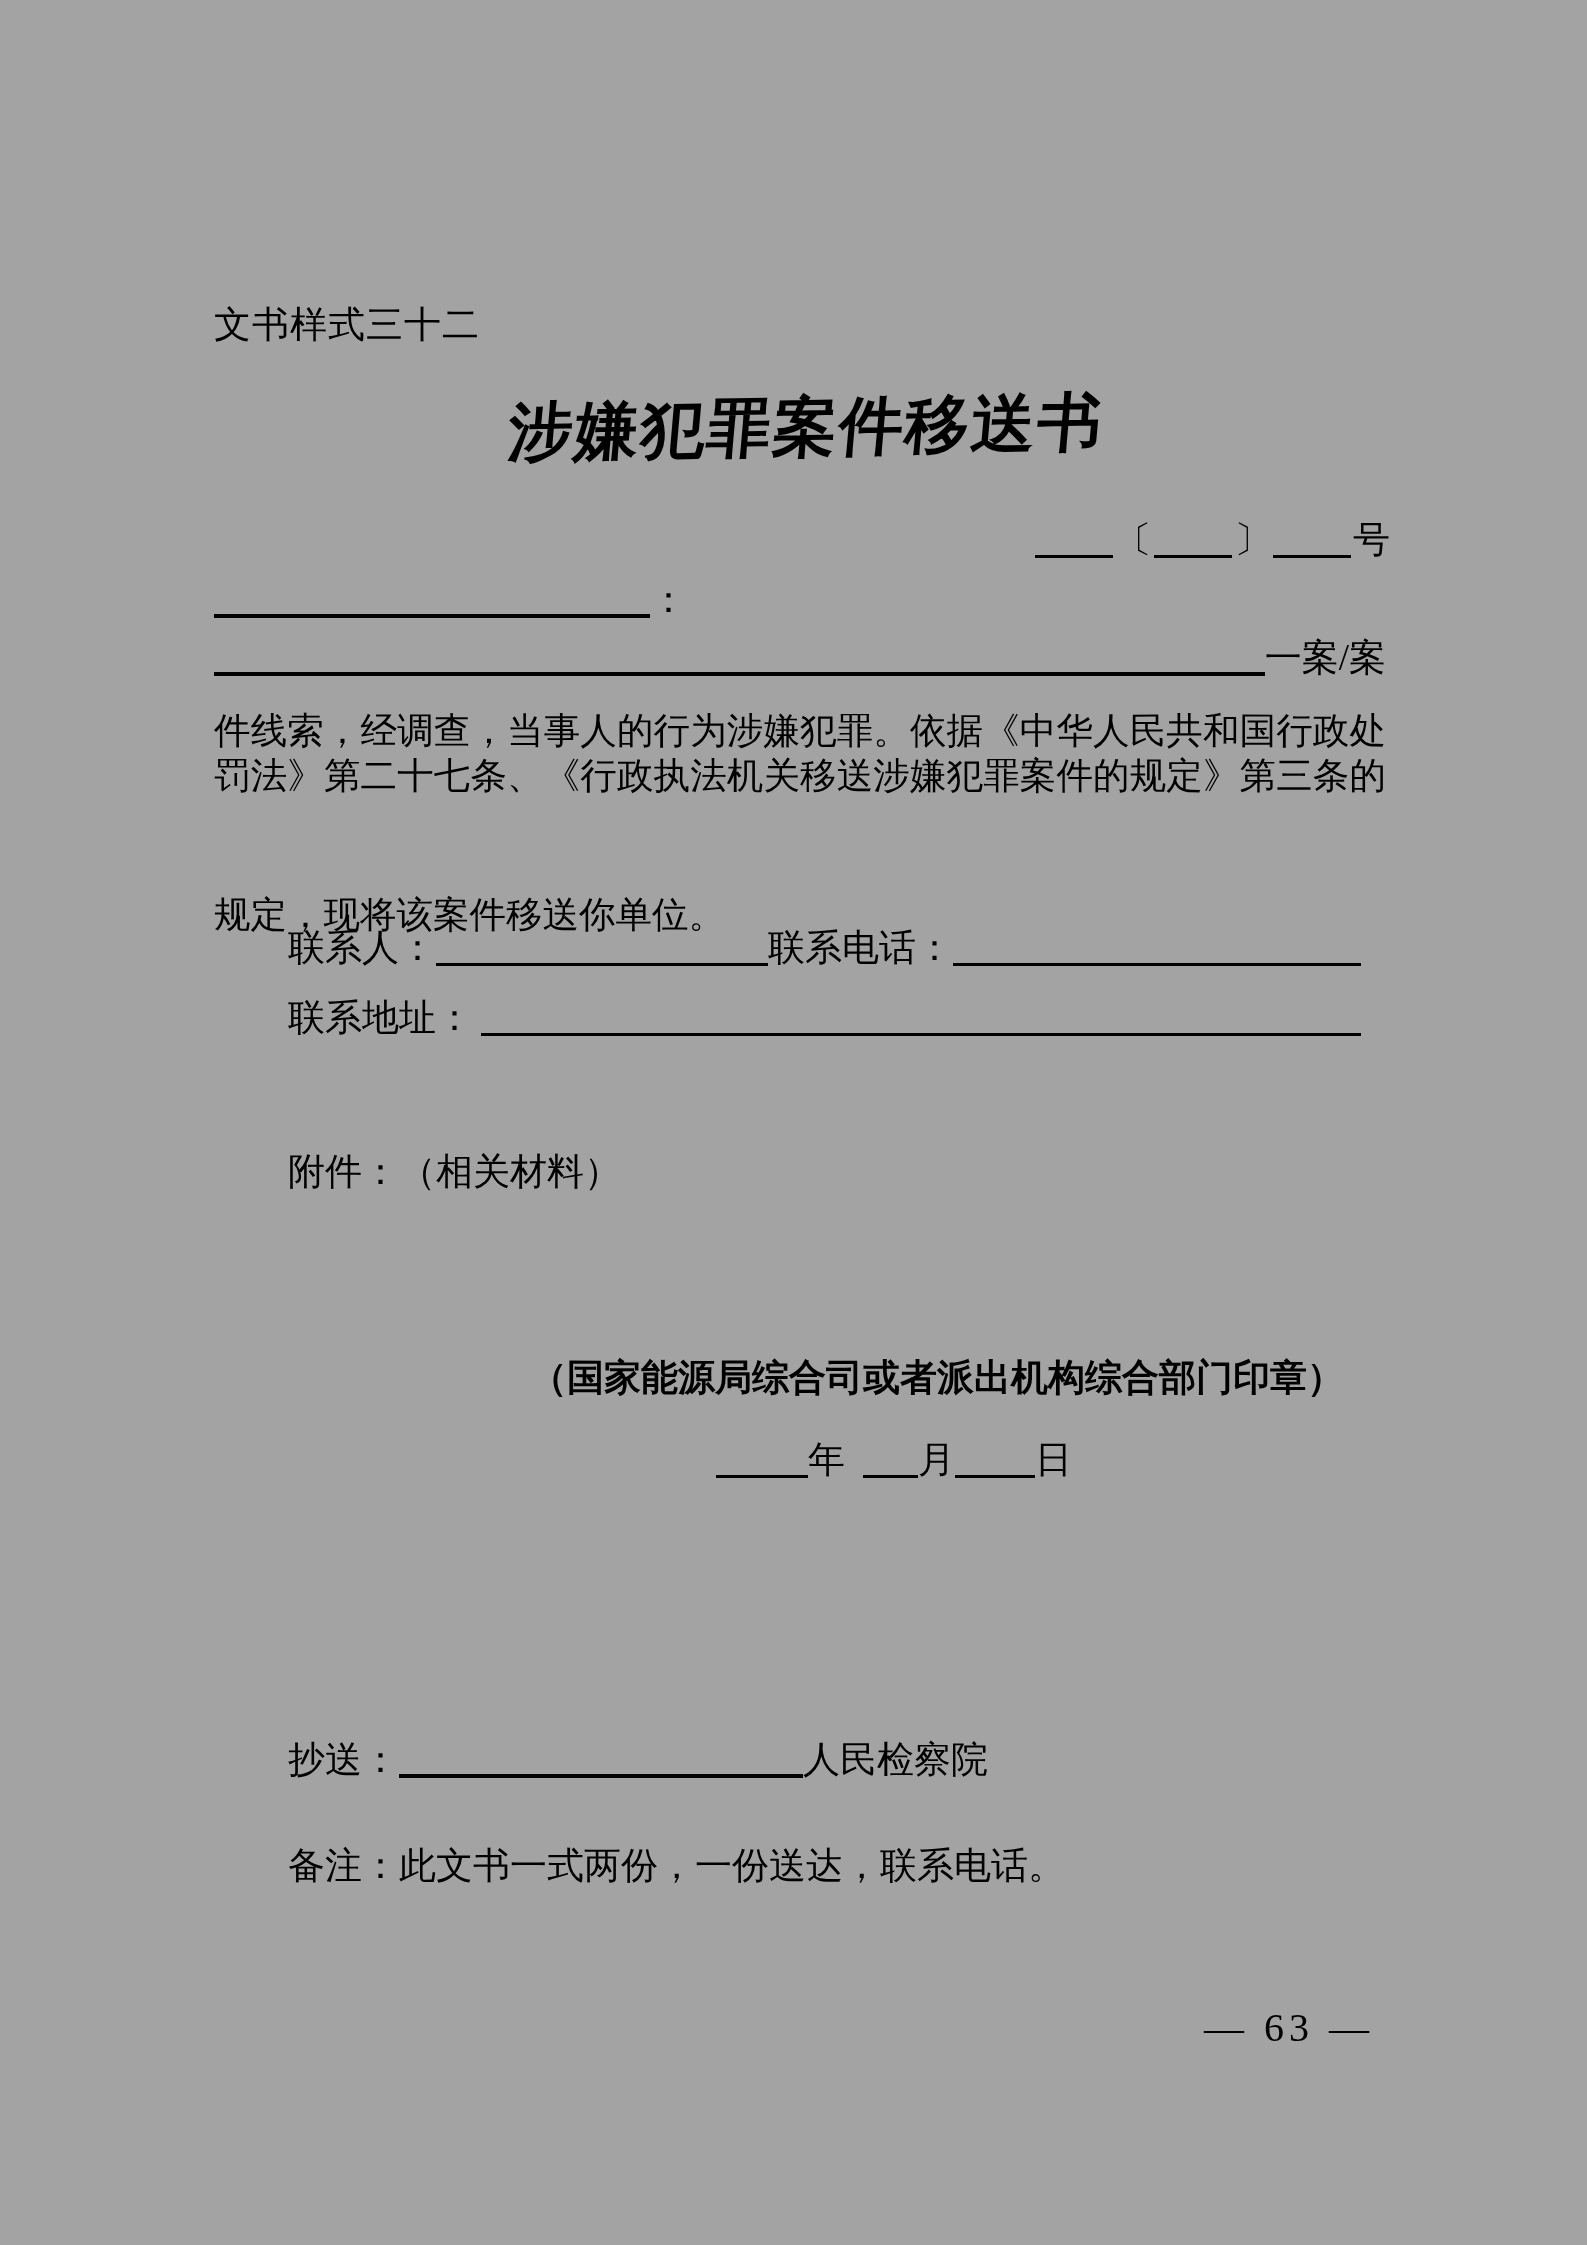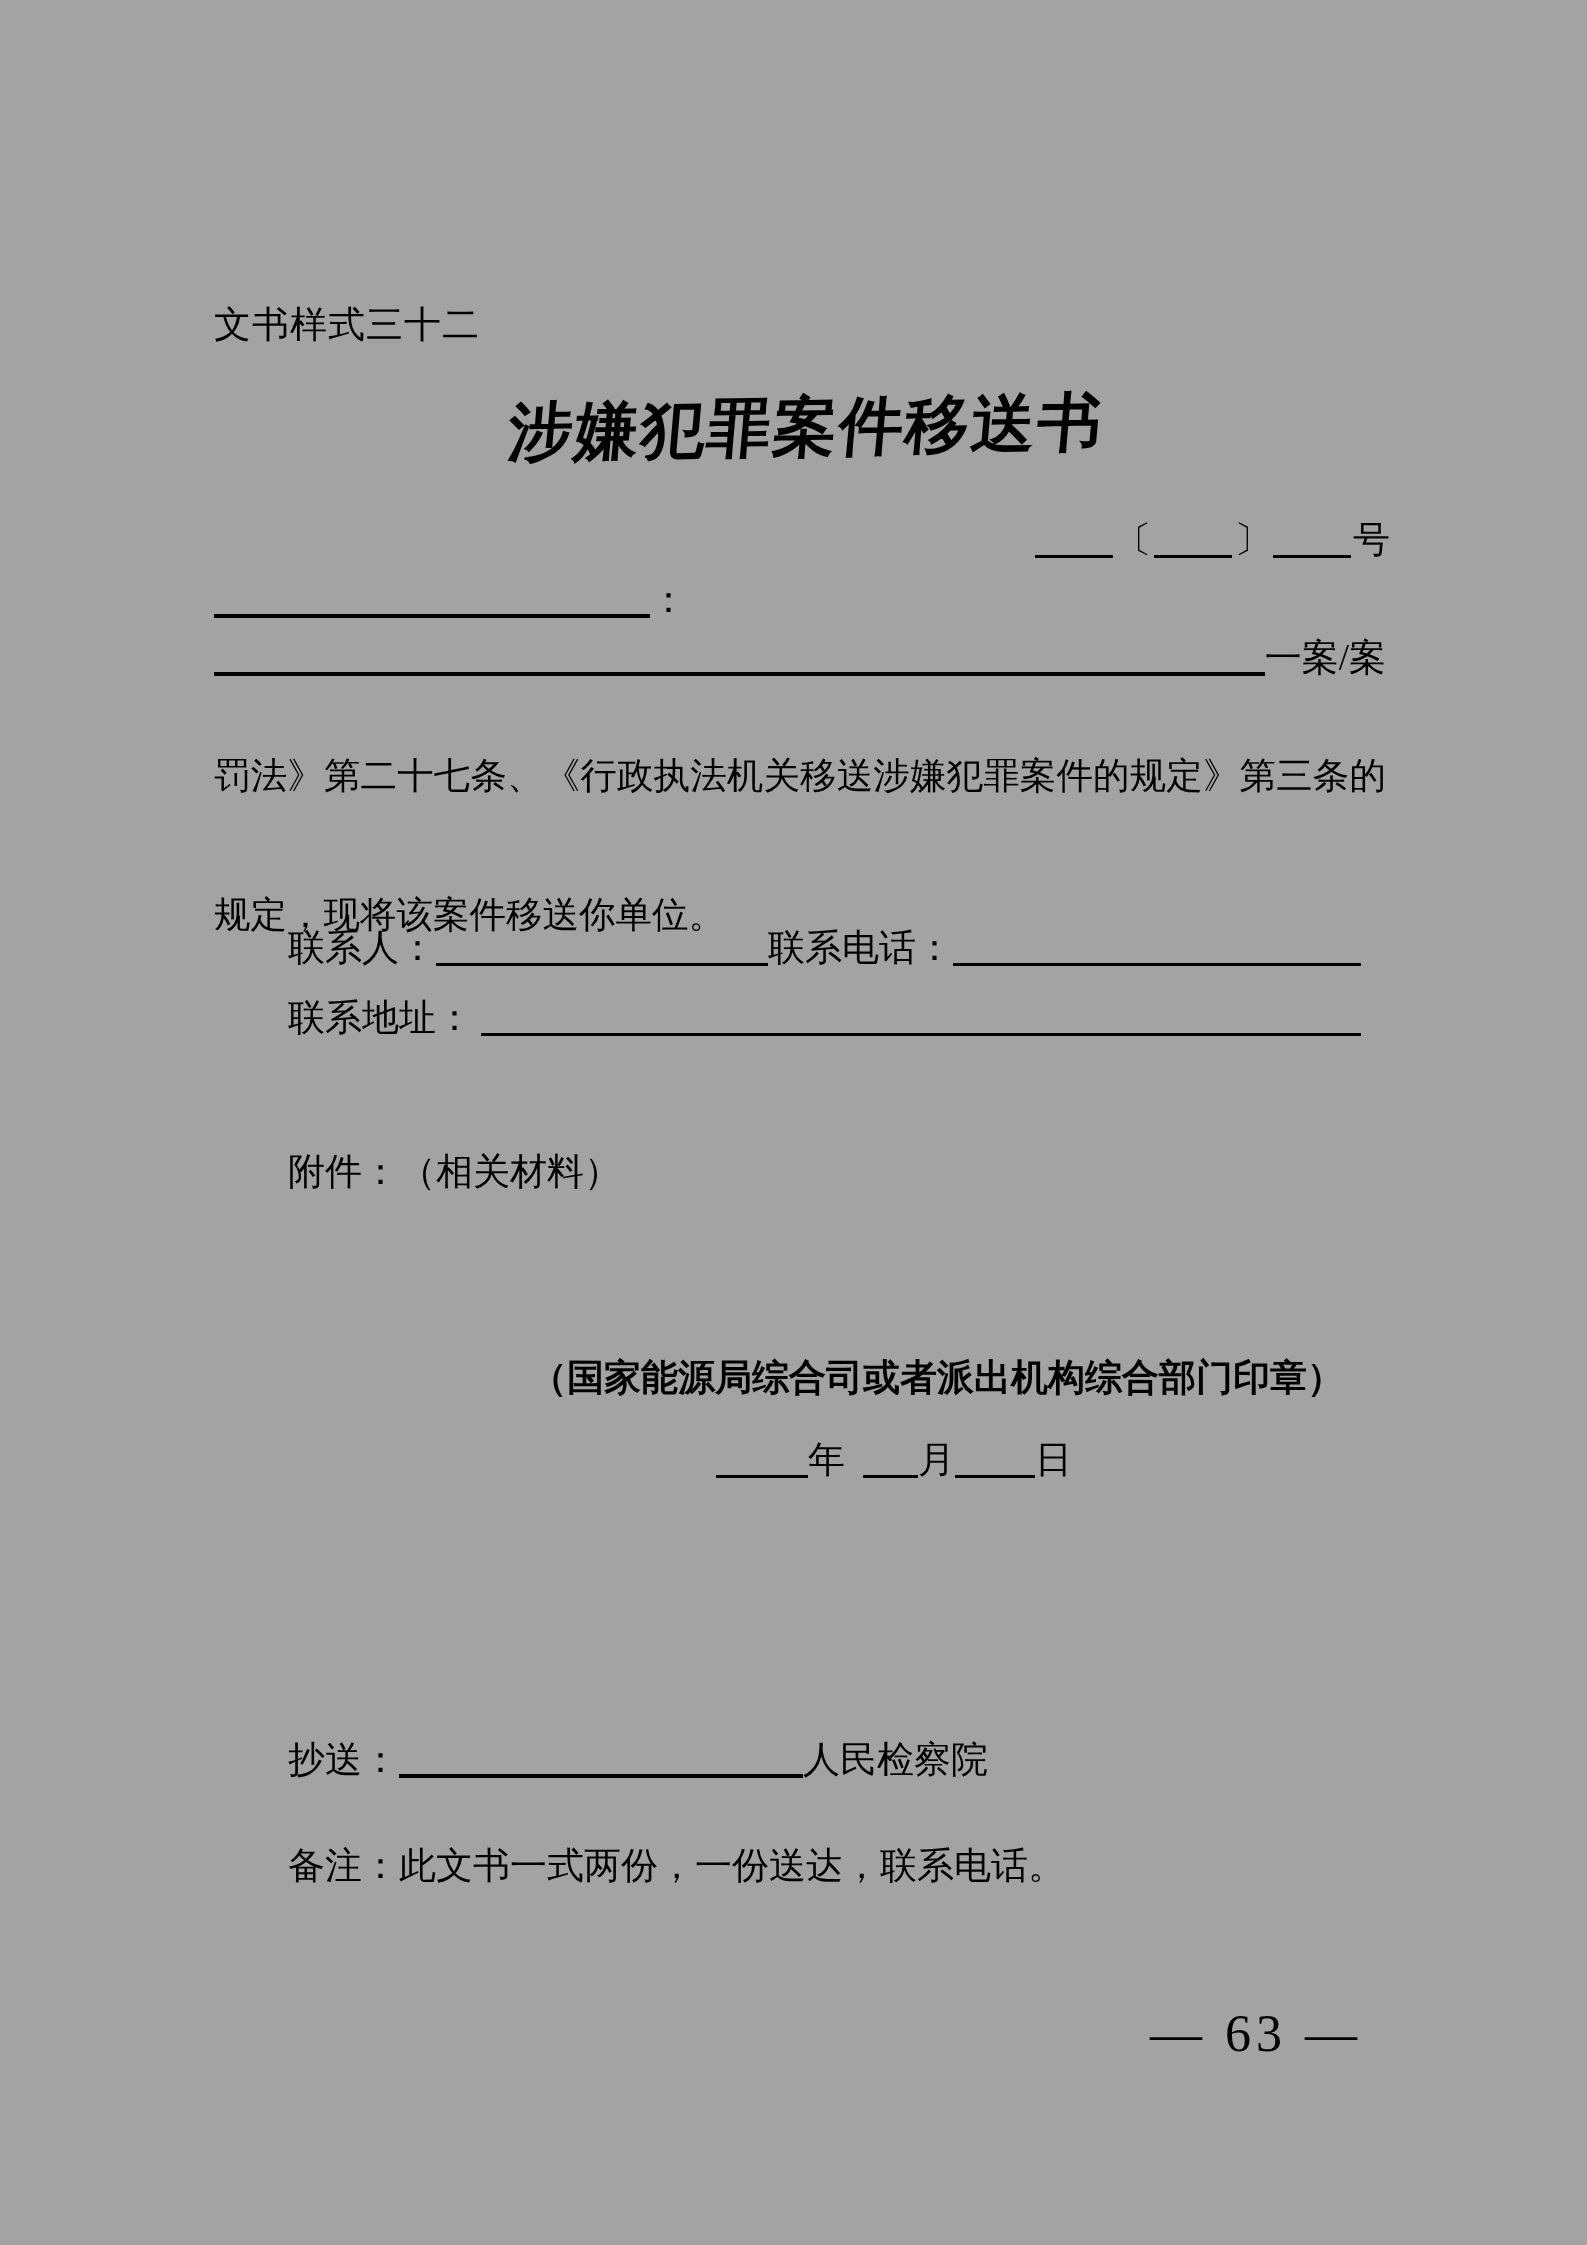--- a/index.html
+++ b/index.html
@@ -53,21 +53,21 @@
   .date-row .b1 { width:92px; }
   .date-row .sp { width:18px; height:100%; }
   .date-row .b2 { width:55px; }
   .date-row .b3 { width:80px; }
 
   .cc-row { left:288px; top:1738px; height:40px; }
   .cc-row .blank { width:404px; }
 
   .remark { left:288px; top:1846px; font-size:37px; line-height:1.1; }
 
-  .footer-num { left:1150px; top:2008px; font-size:52px; line-height:1; letter-spacing:5px; white-space:pre; }
+  .footer-num { left:1204px; top:2008px; font-size:40px; line-height:1; letter-spacing:5px; white-space:pre; }
 </style>
 </head>
 <body>
 
 <div class="page">
 
   <div class="abs doc-label">文书样式三十二</div>
 
   <div class="abs doc-title">涉嫌犯罪案件移送书</div>
 
@@ -83,20 +83,21 @@
   <div class="row addressee-row">
     <div class="blank thick"></div>
     <span class="t">：</span>
   </div>
 
   <div class="row case-row">
     <div class="blank thick"></div>
     <span class="t">一案/案</span>
   </div>
 
+  <div class="abs body-line fill" style="top:713px;">件线索，经调查，当事人的行为涉嫌犯罪。依据《中华人民共和国行政处</div>
   <div class="abs body-line fill" style="top:758px;">罚法》第二十七条、《行政执法机关移送涉嫌犯罪案件的规定》第三条的</div>
   <div class="abs body-line" style="top:897px;">规定，现将该案件移送你单位。</div>
 
   <div class="row contact-row1">
     <span class="t">联系人：</span>
     <div class="blank b1"></div>
     <span class="t">联系电话：</span>
     <div class="blank b2"></div>
   </div>
 

